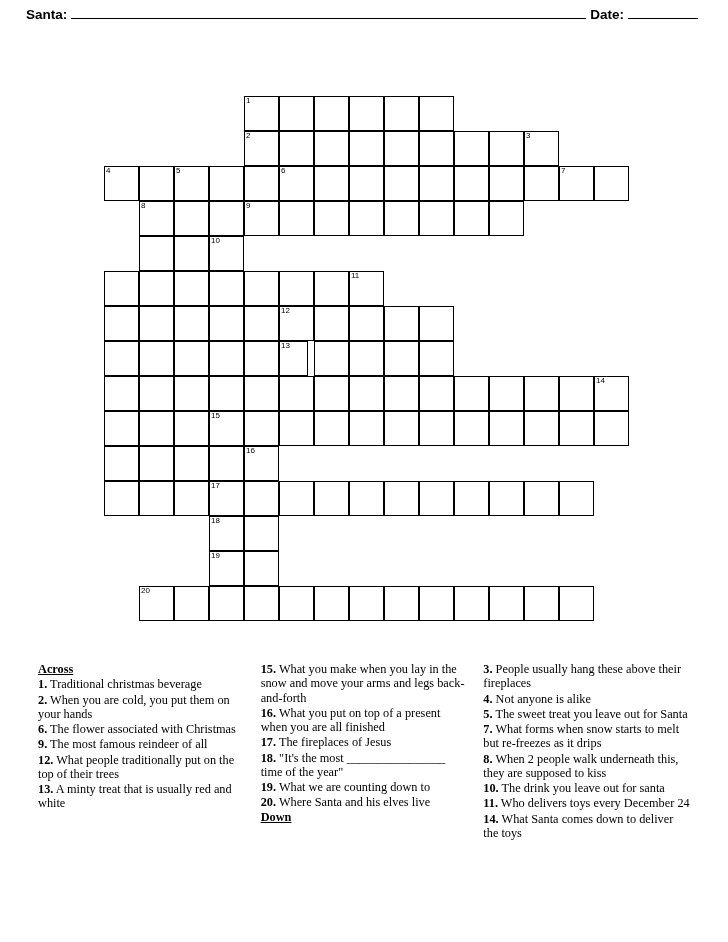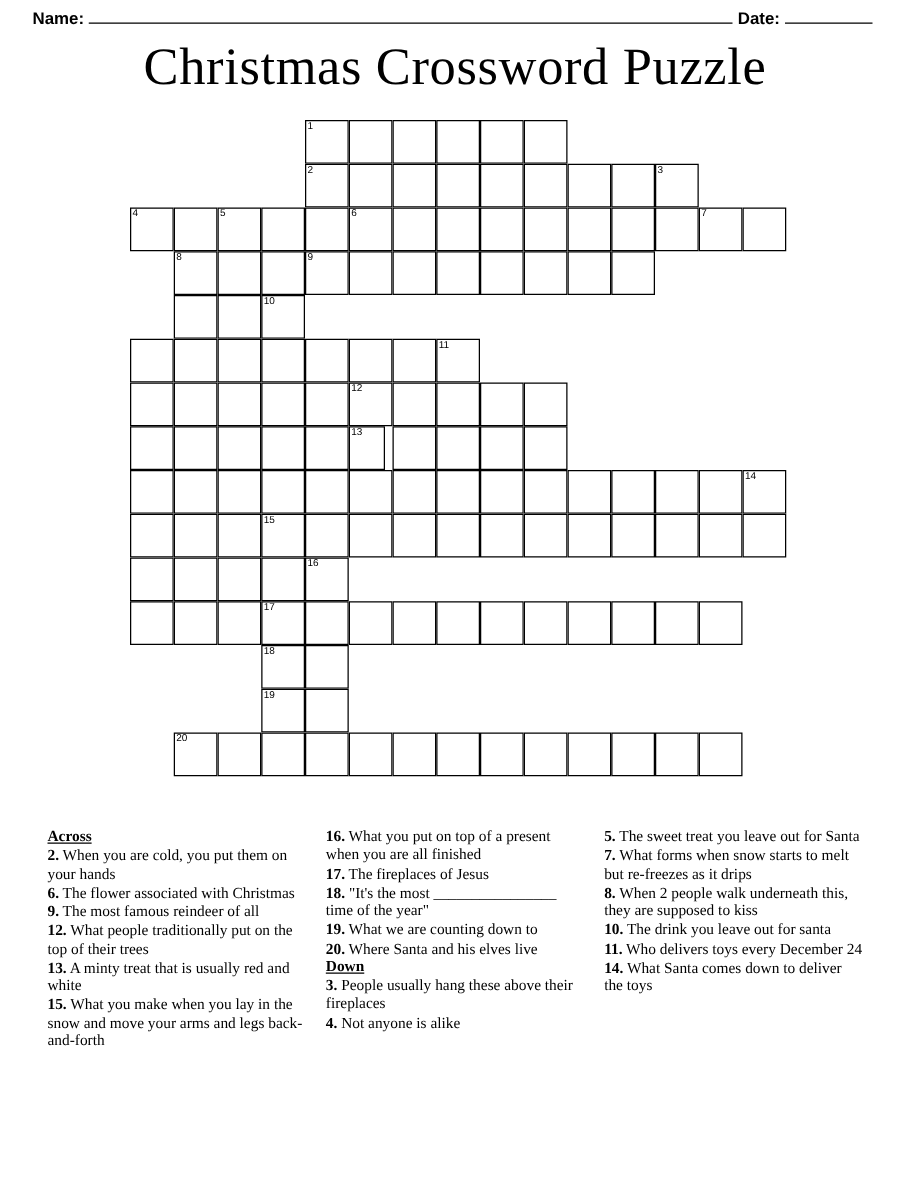--- a/index.html
+++ b/index.html
@@ -102,27 +102,26 @@
     break-inside: avoid;
   }
   .clues b { font-weight: bold; }
 </style>
 </head>
 <body>
 
 <div class="page">
 
   <div class="nameline">
-    <span class="lbl">Name:</span>
+    <span class="lbl">Santa:</span>
     <span class="rule"></span>
     <span class="lbl">Date:</span>
     <span class="rule short"></span>
   </div>
 
-  <div class="title">Christmas Crossword Puzzle</div>
 
   <div id="grid-layer">
       <div class="cell" style="left: 244px; top: 96px; width: 35px; height: 35px;">
         <span class="num">1</span>
       </div>
       <div class="cell" style="left: 279px; top: 96px; width: 35px; height: 35px;"></div>
       <div class="cell" style="left: 314px; top: 96px; width: 35px; height: 35px;"></div>
       <div class="cell" style="left: 349px; top: 96px; width: 35px; height: 35px;"></div>
       <div class="cell" style="left: 384px; top: 96px; width: 35px; height: 35px;"></div>
       <div class="cell" style="left: 419px; top: 96px; width: 35px; height: 35px;"></div>
@@ -294,20 +293,21 @@
       <div class="cell" style="left: 419px; top: 586px; width: 35px; height: 35px;"></div>
       <div class="cell" style="left: 454px; top: 586px; width: 35px; height: 35px;"></div>
       <div class="cell" style="left: 489px; top: 586px; width: 35px; height: 35px;"></div>
       <div class="cell" style="left: 524px; top: 586px; width: 35px; height: 35px;"></div>
       <div class="cell" style="left: 559px; top: 586px; width: 35px; height: 35px;"></div>
     </div>
 
   <div class="clues">
     <p class="sect-head">Across</p>
     <div id="across-list">
+        <p><b>1.</b><span> Traditional christmas beverage</span></p>
         <p><b>2.</b><span> When you are cold, you put them on your hands</span></p>
         <p><b>6.</b><span> The flower associated with Christmas</span></p>
         <p><b>9.</b><span> The most famous reindeer of all</span></p>
         <p><b>12.</b><span> What people traditionally put on the top of their trees</span></p>
         <p><b>13.</b><span> A minty treat that is usually red and white</span></p>
         <p><b>15.</b><span> What you make when you lay in the snow and move your arms and legs back-and-forth</span></p>
         <p><b>16.</b><span> What you put on top of a present when you are all finished</span></p>
         <p><b>17.</b><span> The fireplaces of Jesus</span></p>
         <p><b>18.</b><span> "It's the most ________________ time of the year"</span></p>
         <p><b>19.</b><span> What we are counting down to</span></p>

